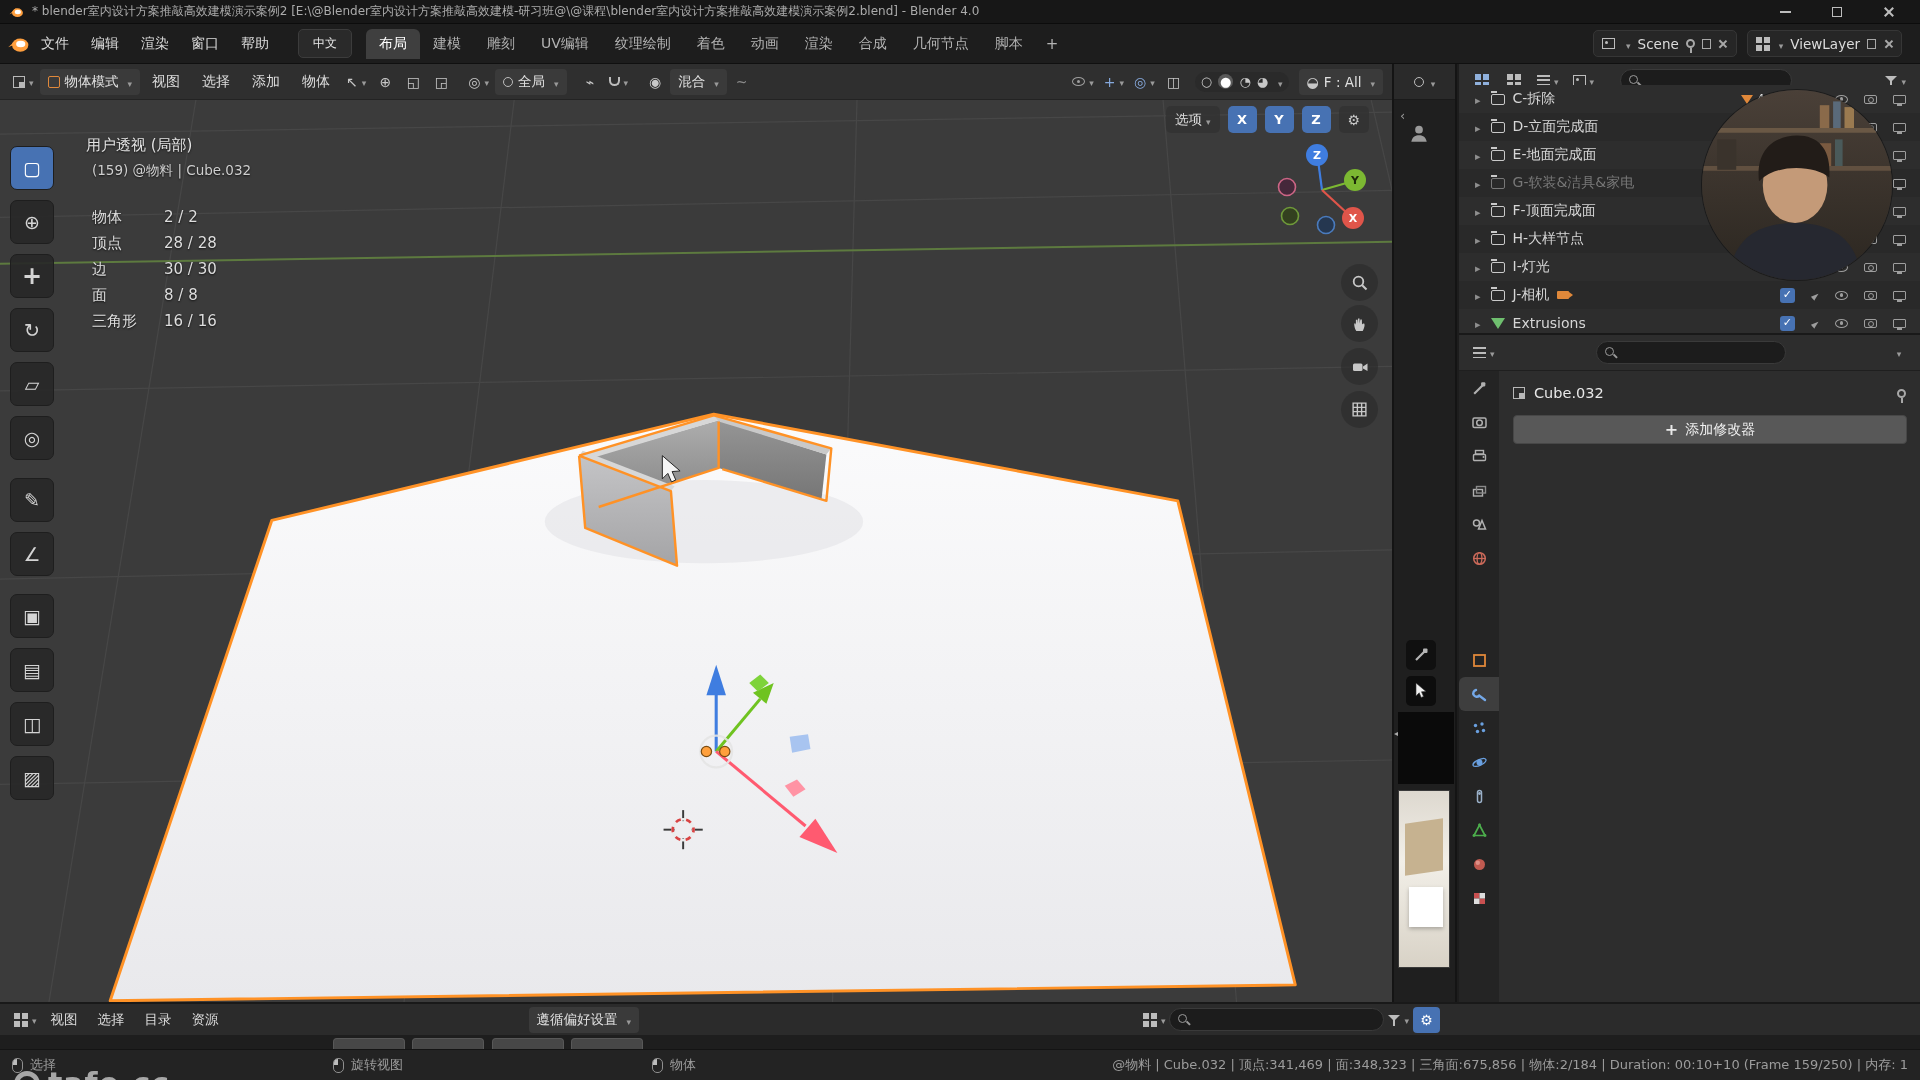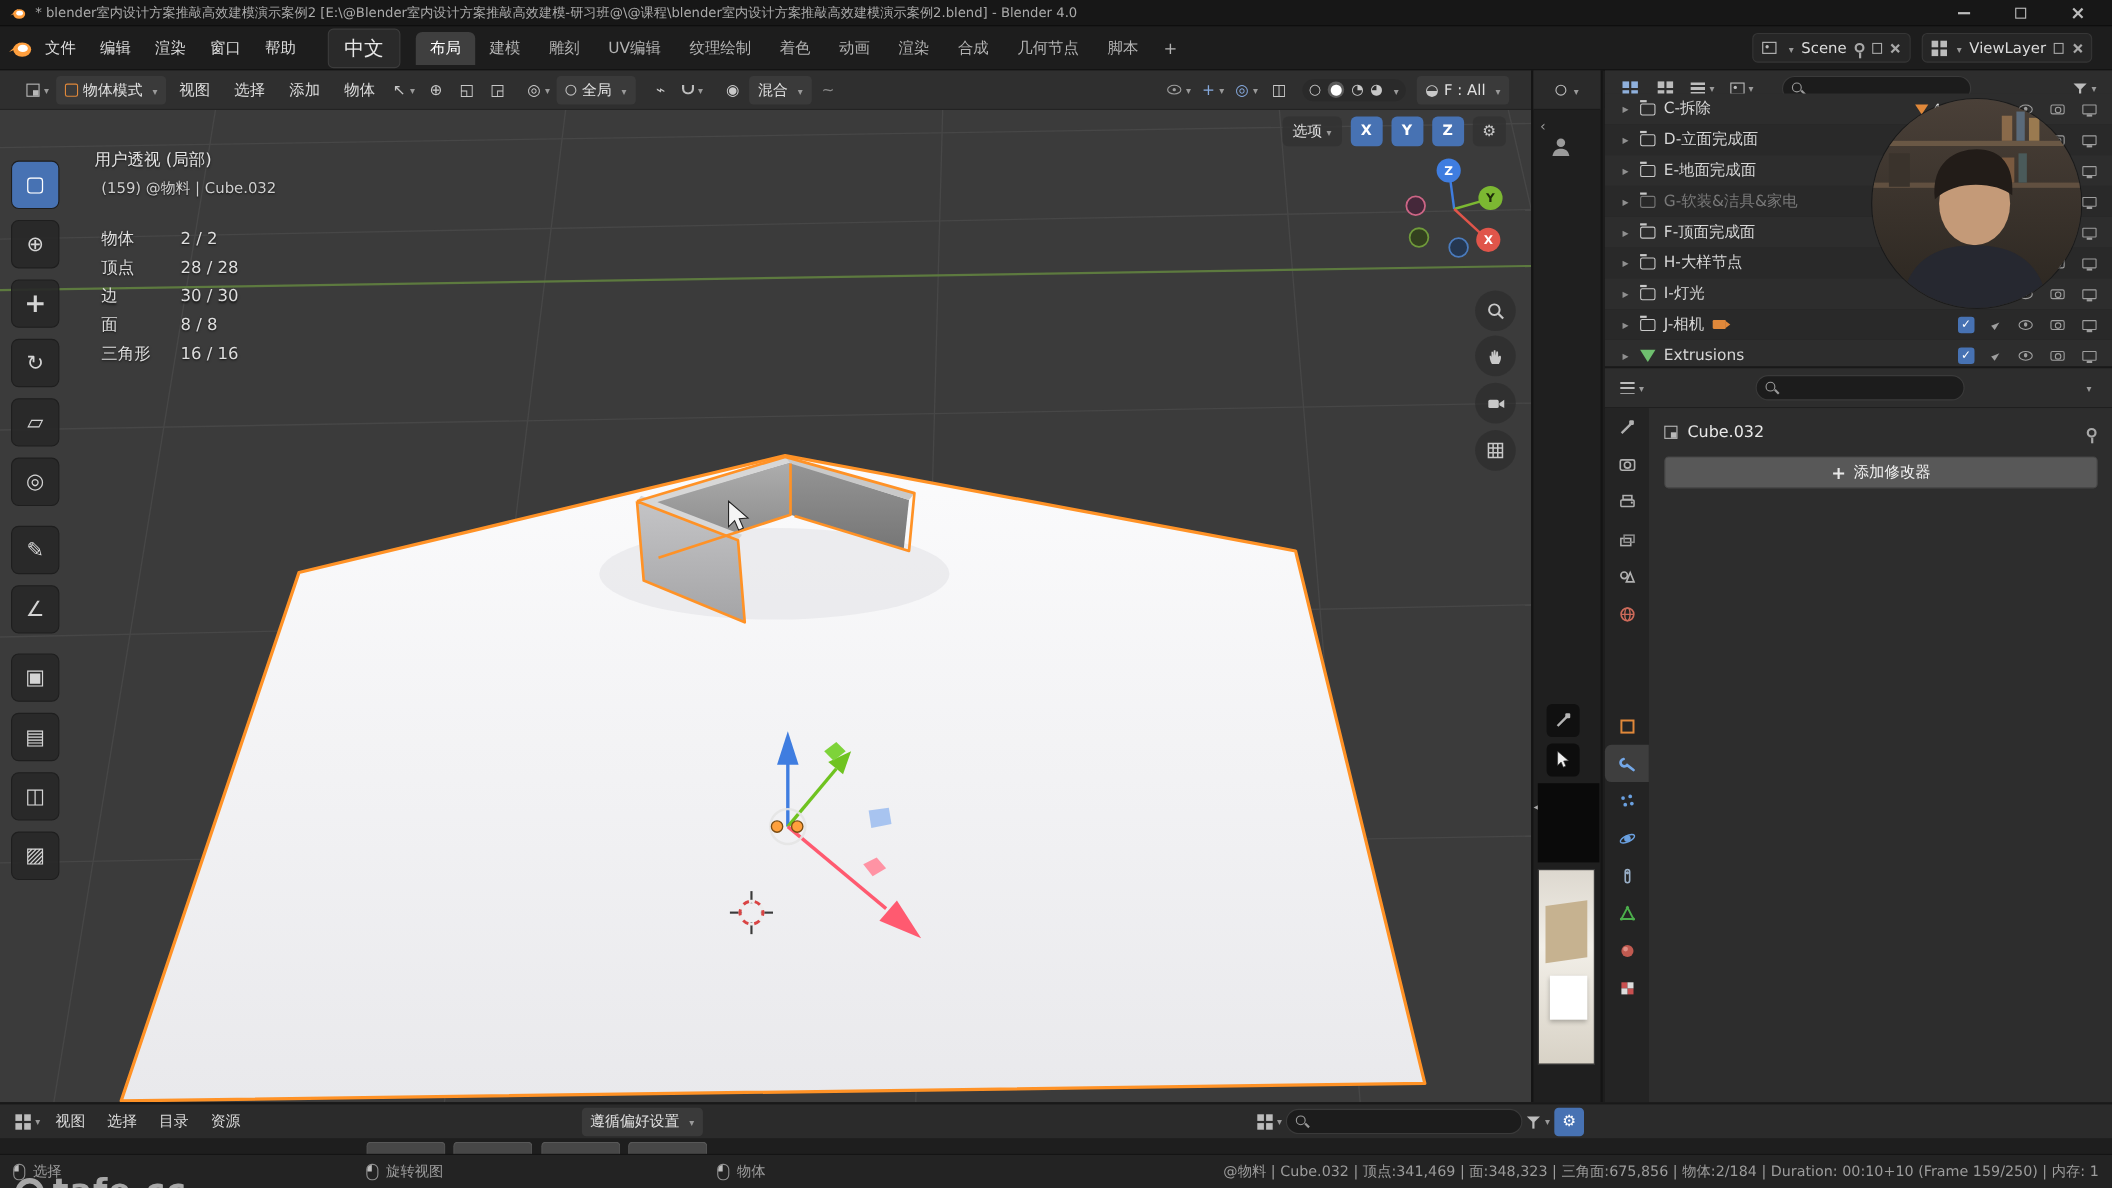--- a/index.html
+++ b/index.html
@@ -17,21 +17,21 @@
 .wc{width:26px;height:18px;display:flex;align-items:center;justify-content:center;cursor:default;}
 .ic-min{width:11px;height:2px;background:#bdbdbd;}
 .ic-max{width:10px;height:10px;border:1.5px solid #bdbdbd;}
 .ic-close{position:relative;width:12px;height:12px;}
 .ic-close::before,.ic-close::after{content:"";position:absolute;left:5px;top:0;width:1.8px;height:12px;background:#bdbdbd;}
 .ic-close::before{transform:rotate(45deg);}.ic-close::after{transform:rotate(-45deg);}
 
 
 #topbar{left:0;top:24px;width:1920px;height:40px;background:#1d1d1d;display:flex;align-items:center;border-bottom:1px solid #101010;padding:0 6px;}
 .menu-item{padding:5px 11px;font-size:14px;color:#dcdcdc;border-radius:4px;cursor:default;font-family:Liberation Serif, serif;}
-.lang-tab{margin-left:18px;padding:5px 14px;font-size:18px;color:#e8e8e8;background:#2a2a2a;border:1px solid #3c3c3c;border-radius:5px;}
+.lang-tab{margin-left:18px;padding:5px 14px;font-size:12px;color:#e8e8e8;background:#2a2a2a;border:1px solid #3c3c3c;border-radius:5px;}
 .ws-tabs{display:flex;margin-left:14px;align-items:center;}
 .ws-tab{padding:6px 13px;font-size:14px;color:#b3b3b3;border-radius:6px 6px 0 0;}
 .ws-tab.active{background:#3f3f3f;color:#ffffff;}
 .ws-add{padding:4px 10px;color:#b3b3b3;font-size:15px;}
 .id-block{display:flex;align-items:center;gap:7px;background:#262626;border:1px solid #363636;border-radius:5px;height:27px;padding:0 8px;font-size:13.5px;color:#dcdcdc;}
 .scene-wrap{margin-left:auto;display:flex;gap:10px;padding-right:12px;}
 
 
 .ic-pin{position:relative;width:9px;height:9px;border:2px solid #a8a8a8;border-radius:50%;display:inline-block;}
 .ic-pin::after{content:"";position:absolute;left:2px;top:7px;width:2px;height:5px;background:#a8a8a8;}
@@ -62,21 +62,21 @@
 .ic-sliders{width:13px;height:11px;display:inline-block;background:repeating-linear-gradient(to bottom,#bcbcbc 0 2px,transparent 2px 5px);position:relative;}
 .ic-box-orange{width:12px;height:12px;border:1.8px solid #e0883a;border-radius:2px;display:inline-block;}
 .ic-magnet{width:11px;height:9px;border:2.5px solid #bcbcbc;border-bottom:none;border-radius:7px 7px 0 0;display:inline-block;transform:rotate(180deg);}
 .ic-circle{width:10px;height:10px;border:1.5px solid #bcbcbc;border-radius:50%;display:inline-block;}
 .ic-cube{width:12px;height:12px;border:1.5px solid #b8b8b8;display:inline-block;position:relative;}
 .ic-cube::after{content:"";position:absolute;right:0;bottom:0;width:5px;height:5px;background:#b8b8b8;}
 .mouse-ic{position:relative;width:11px;height:15px;border:1.5px solid #8f8f8f;border-radius:5px;display:inline-block;}
 .mouse-ic::after{content:"";position:absolute;left:0;top:0;width:4px;height:6px;background:#bdbdbd;border-radius:4px 0 0 0;}
 
 
-#vp-header{left:0;top:64px;width:1392px;height:36px;background:#2f2f2f;border-bottom:1px solid #232323;display:flex;align-items:center;padding:0 20px;gap:2px;}
+#vp-header{left:0;top:64px;width:1392px;height:36px;background:#2f2f2f;border-bottom:1px solid #232323;display:flex;align-items:center;padding:0 9px;gap:2px;}
 .hbtn{display:flex;align-items:center;justify-content:center;min-width:26px;height:26px;border-radius:4px;color:#c8c8c8;font-size:13px;padding:0 4px;}
 .hdd{display:flex;align-items:center;height:26px;border-radius:4px;background:#3a3a3a;padding:0 8px;font-size:13.5px;color:#e0e0e0;gap:5px;}
 .hmenu{padding:5px 10px;font-size:14px;color:#dcdcdc;}
 .glyph{font-size:14px;color:#c8c8c8;line-height:1;}
 .shade-pill{display:flex;align-items:center;background:#2a2a2a;border-radius:12px;padding:2px 6px;gap:6px;margin-left:6px;}
 .shade-pill .glyph{font-size:13px;}
 .shade-pill .on{background:#5a5a5a;border-radius:50%;padding:1px 2px;color:#fff;}
 
 
 #viewport{left:0;top:100px;width:1392px;height:902px;background:#3b3b3b;overflow:hidden;}

